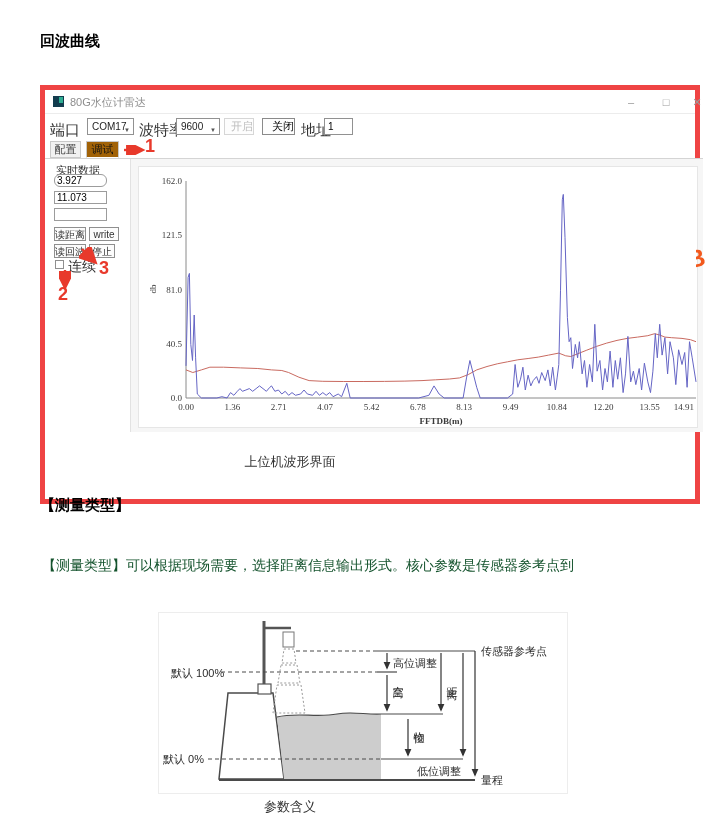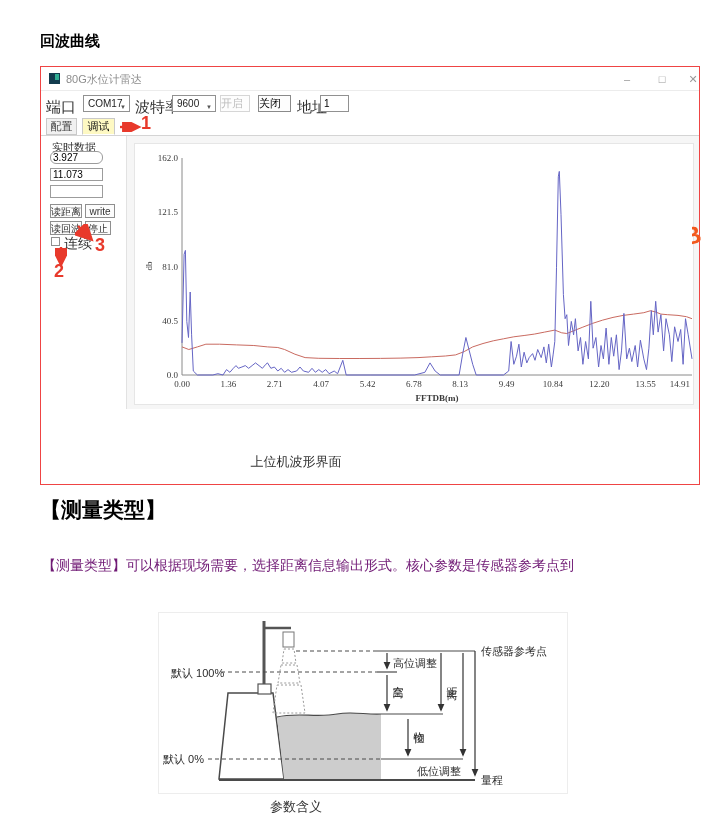--- a/index.html
+++ b/index.html
@@ -3,49 +3,49 @@
 <meta charset="utf-8">
 <style>
   html,body{margin:0;padding:0;background:#fff;}
   .page{position:relative;width:716px;height:839px;background:#fff;overflow:hidden;
         font-family:"Liberation Sans",sans-serif;color:#1a1a1a;}
   .page *{box-sizing:border-box;}
   .abs{position:absolute;}
 
   
   .doc-title{left:40px;top:12px;font-size:15px;font-weight:bold;color:#000;margin-top:20px;}
-  .caption{left:12px;width:568px;text-align:center;font-family:"Liberation Serif",serif;
+  .caption{left:6px;width:568px;text-align:center;font-family:"Liberation Serif",serif;
            font-size:13px;color:#333;}
-  .section-heading{left:40px;top:496px;font-size:21px;font-weight:bold;color:#000;}
+  .section-heading{left:40px;top:496px;font-size:15px;font-weight:bold;color:#000;}
   .para{left:42px;top:547px;font-family:"Liberation Serif",serif;font-size:14px;
-        color:#701a75;line-height:38px;white-space:nowrap;}
-
-  
-  .app-window{left:40px;top:66px;width:660px;height:419px;background:#fff;
-              border:1px solid #ef4444;font-size:11px;color:#333;}
+        color:#14532d;line-height:38px;white-space:nowrap;}
+
+  
+  .app-window{left:40px;top:85px;width:660px;height:419px;background:#fff;
+              border:5px solid #ef4444;font-size:11px;color:#333;}
   .titlebar{position:absolute;left:0;top:0;width:100%;height:24px;border-bottom:1px solid #ececec;}
   .app-icon{position:absolute;left:8px;top:6px;width:11px;height:11px;background:#123c4e;}
   .app-icon:after{content:"";position:absolute;right:1px;top:1px;width:4px;height:6px;background:#2fae93;}
   .title-text{position:absolute;left:25px;top:5px;font-size:11px;color:#8d8d8d;}
   .win-btn{position:absolute;top:3px;width:18px;height:18px;text-align:center;
            color:#9a9a9a;font-size:11px;line-height:18px;cursor:default;}
   .toolbar{position:absolute;left:0;top:28px;width:100%;height:22px;}
   .lbl{position:absolute;top:3px;font-size:15px;color:#333;}
   .combo{position:absolute;top:0;height:17px;border:1px solid #919191;background:#fff;
          font-size:10px;line-height:15px;padding-left:4px;color:#222;}
   .combo .caret{position:absolute;right:3px;top:4px;font-size:6px;color:#555;}
   .tbtn{position:absolute;top:0;height:17px;border:1px solid #8a8a8a;background:#fdfdfd;
-        font-size:11px;text-align:left;padding:0;font-family:"Liberation Sans",sans-serif;}
+        font-size:11px;text-align:right;padding:0;font-family:"Liberation Sans",sans-serif;}
   .tbtn.disabled{border-color:#d6d6d6;color:#bcbcbc;}
   .tinput{position:absolute;top:0;height:17px;border:1px solid #919191;background:#fff;
           font-size:10px;padding:0 3px;font-family:"Liberation Sans",sans-serif;}
   .tabrow{position:absolute;left:0;top:51px;width:100%;height:17px;}
   .tab{position:absolute;top:0;height:17px;border:1px solid #c9c9c9;font-size:11px;
        text-align:center;line-height:15px;background:#f1f1f1;color:#444;}
-  .tab.active{background:#fef9c3;border-bottom-color:#fff;color:#111;z-index:2;}
+  .tab.active{background:#a16207;border-bottom-color:#fff;color:#111;z-index:2;}
   .content{position:absolute;left:0;top:68px;width:658px;height:274px;border-top:1px solid #d4d4d4;background:#fff;}
   .left-panel{position:absolute;left:4px;top:0;width:82px;height:273px;border-right:1px solid #e2e2e2;}
   .lp-label{position:absolute;left:7px;top:4px;font-size:11px;color:#333;}
   .lp-input{position:absolute;left:5px;width:53px;height:13px;border:1px solid #9c9c9c;
             font-size:10px;padding:0 2px;font-family:"Liberation Sans",sans-serif;}
   .lp-btn{position:absolute;height:14px;border:1px solid #8f8f8f;background:#fcfcfc;
           font-size:10px;padding:0;line-height:11px;font-family:"Liberation Sans",sans-serif;color:#333;}
   .chk{position:absolute;left:6px;top:101px;width:9px;height:9px;border:1px solid #8f8f8f;background:#fff;}
   .chk-label{position:absolute;left:19px;top:99px;font-size:14px;color:#333;}
   .red-num{position:absolute;color:#e8392b;font-size:18px;font-weight:bold;font-family:"Liberation Sans",sans-serif;}

